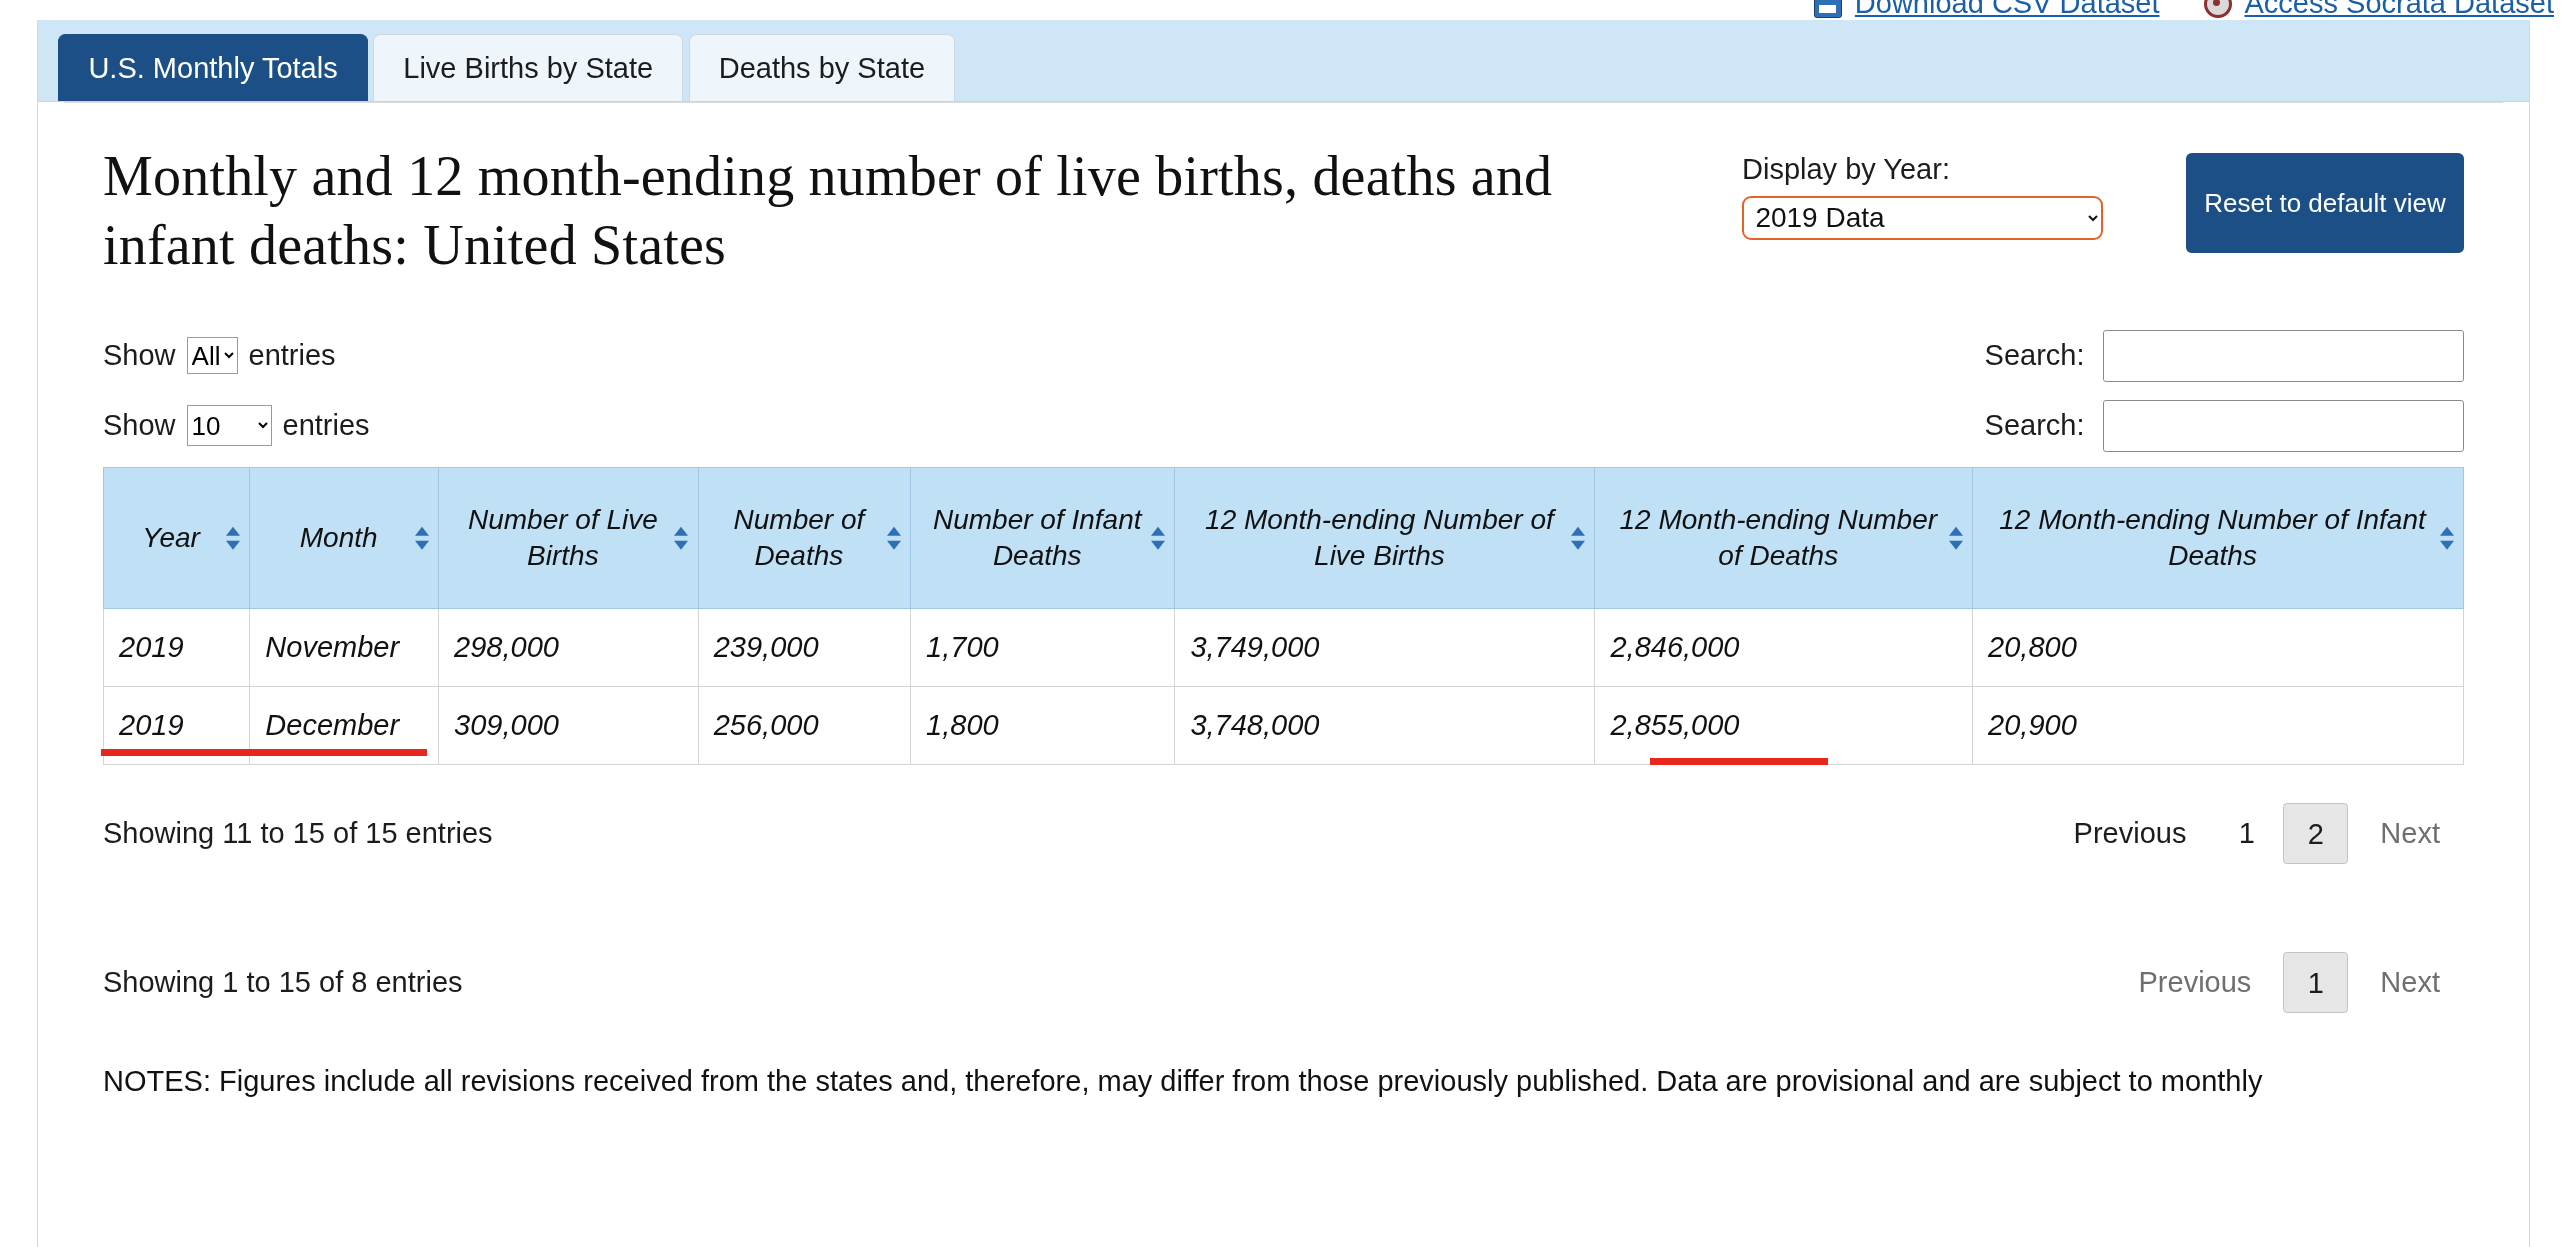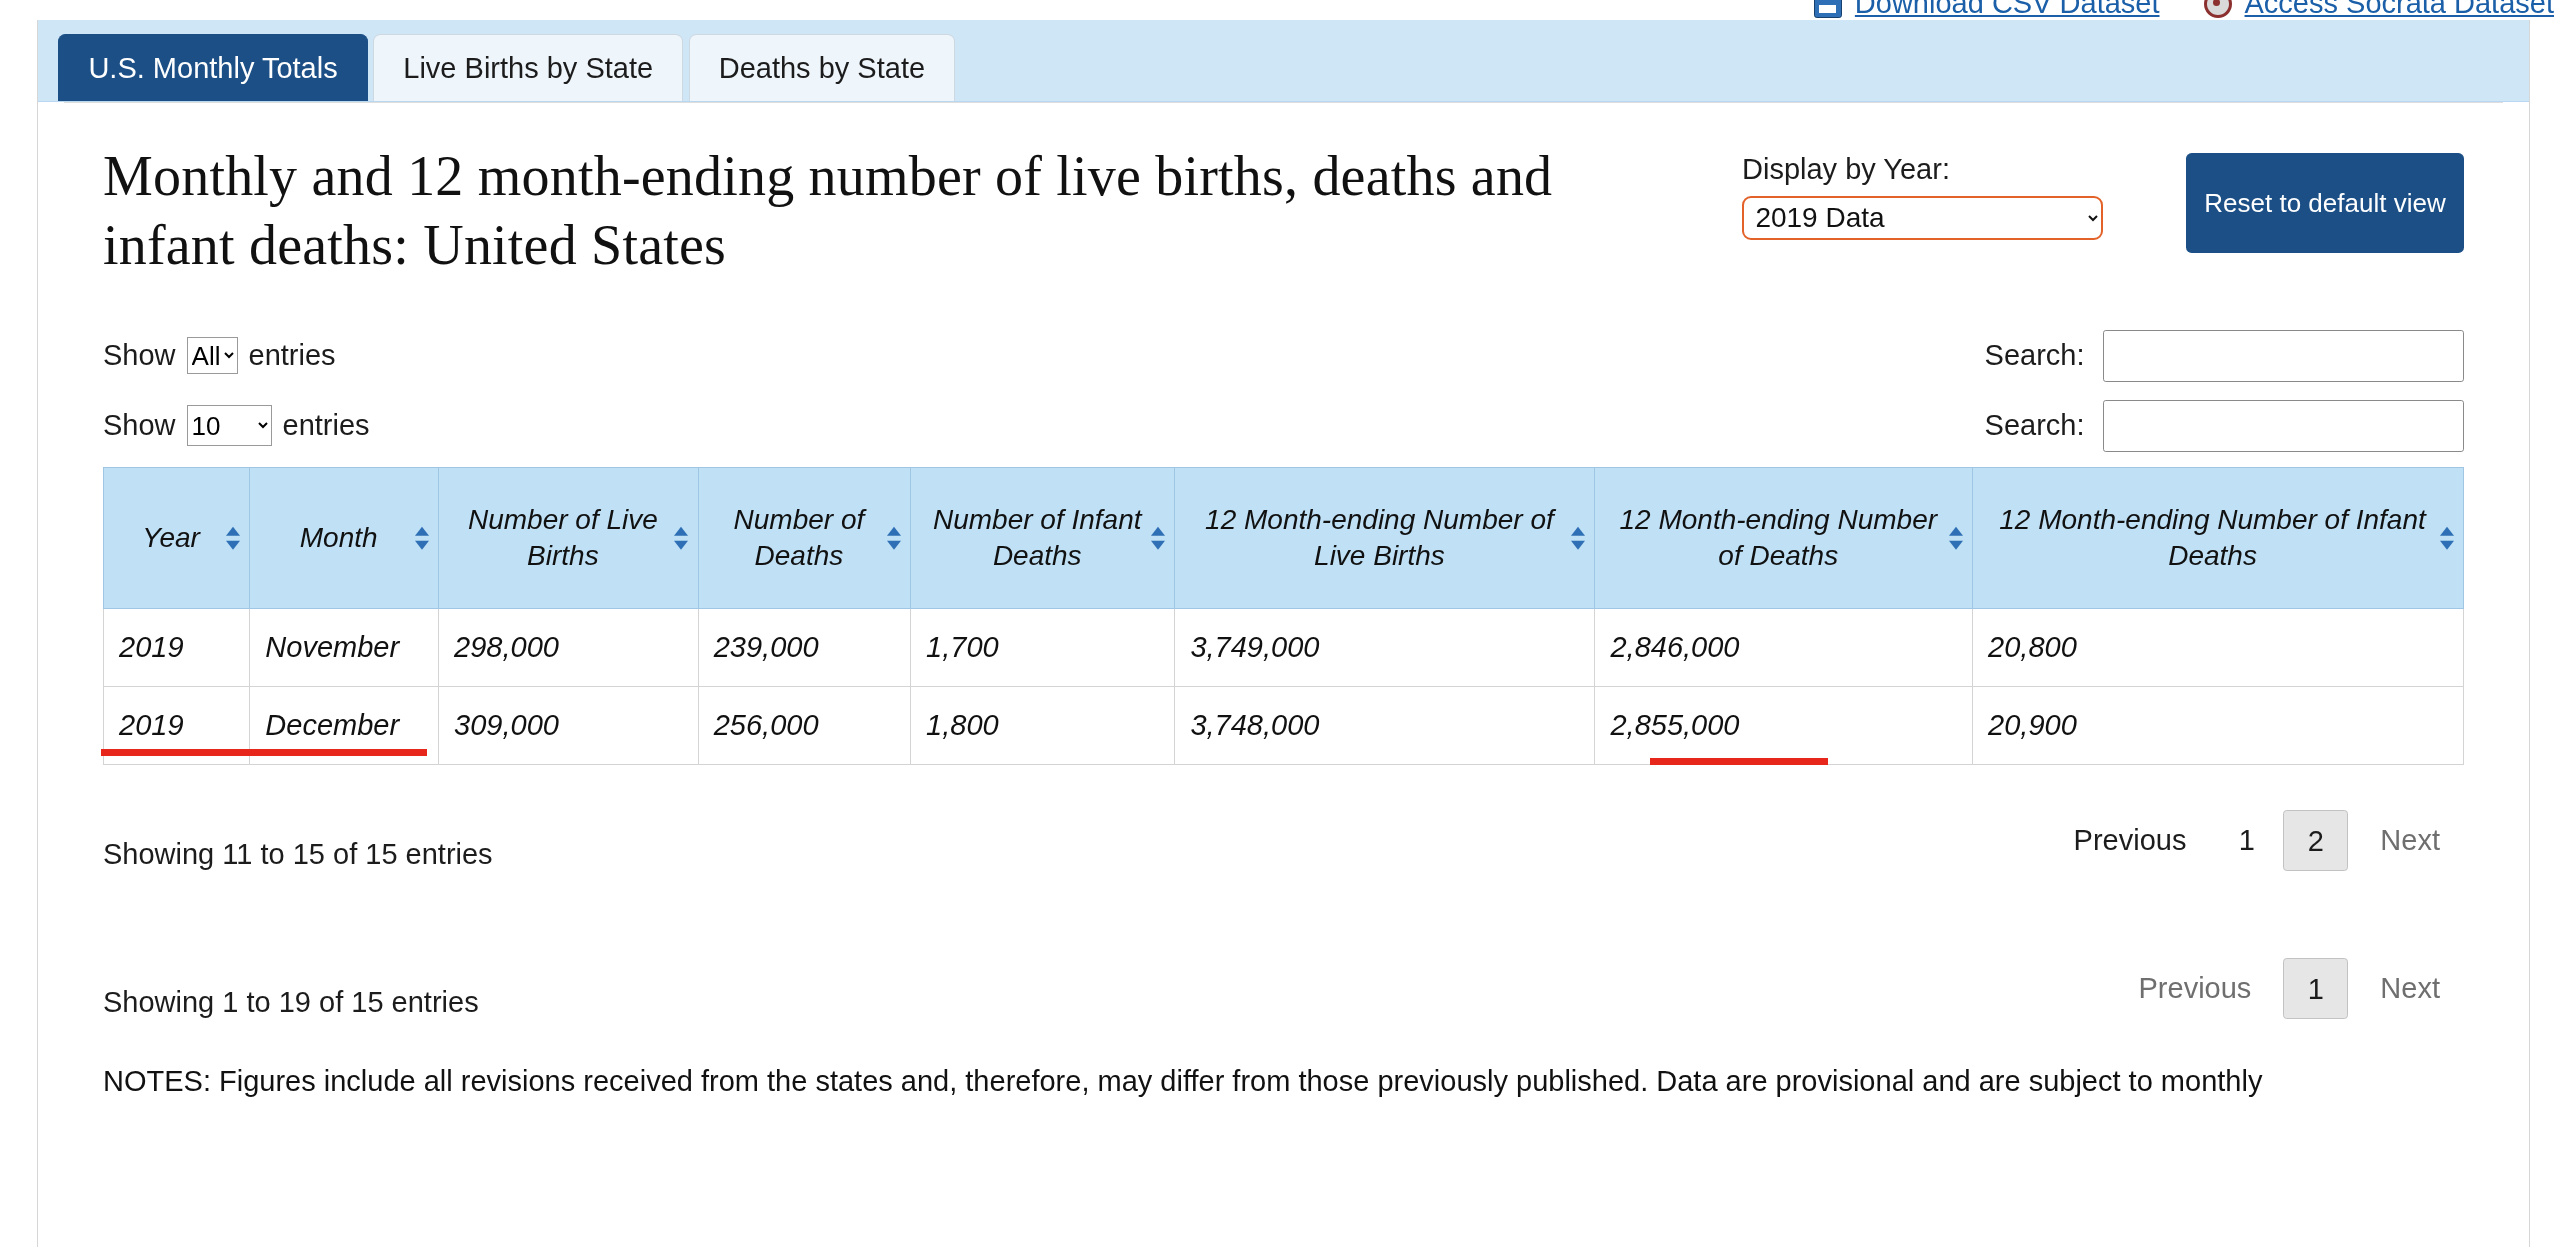--- a/index.html
+++ b/index.html
@@ -267,21 +267,21 @@
   
   .annot-1 {
     position: absolute;
     background: #e8271c;
     height: 6.5px;
   }
 
   
   .pager-row {
     display: flex;
-    align-items: flex-end;
+    align-items: center;
     margin-top: 31.5px;
     height: 74px;
   }
   .showing-text { font-size: 29px; color: #1c1c1c; }
   .pager {
     margin-left: auto;
     display: flex;
     align-items: center;
     gap: 8px;
   }
@@ -500,21 +500,21 @@
         <span class="pbtn">Previous</span>
         <span class="pnum">1</span>
         <span class="pnum current">2</span>
         <span class="pbtn muted">Next</span>
       </div>
     </div>
 
     <div class="spacer-block"></div>
 
     <div class="pager-row">
-      <span class="showing-text">Showing 1 to 19 of 15 entries</span>
+      <span class="showing-text">Showing 1 to 15 of 8 entries</span>
       <div class="pager">
         <span class="pbtn muted">Previous</span>
         <span class="pnum current">1</span>
         <span class="pbtn muted">Next</span>
       </div>
     </div>
 
     <div class="notes">NOTES: Figures include all revisions received from the states and, therefore, may differ from those previously published. Data are provisional and are subject to monthly</div>
 
   </div>

